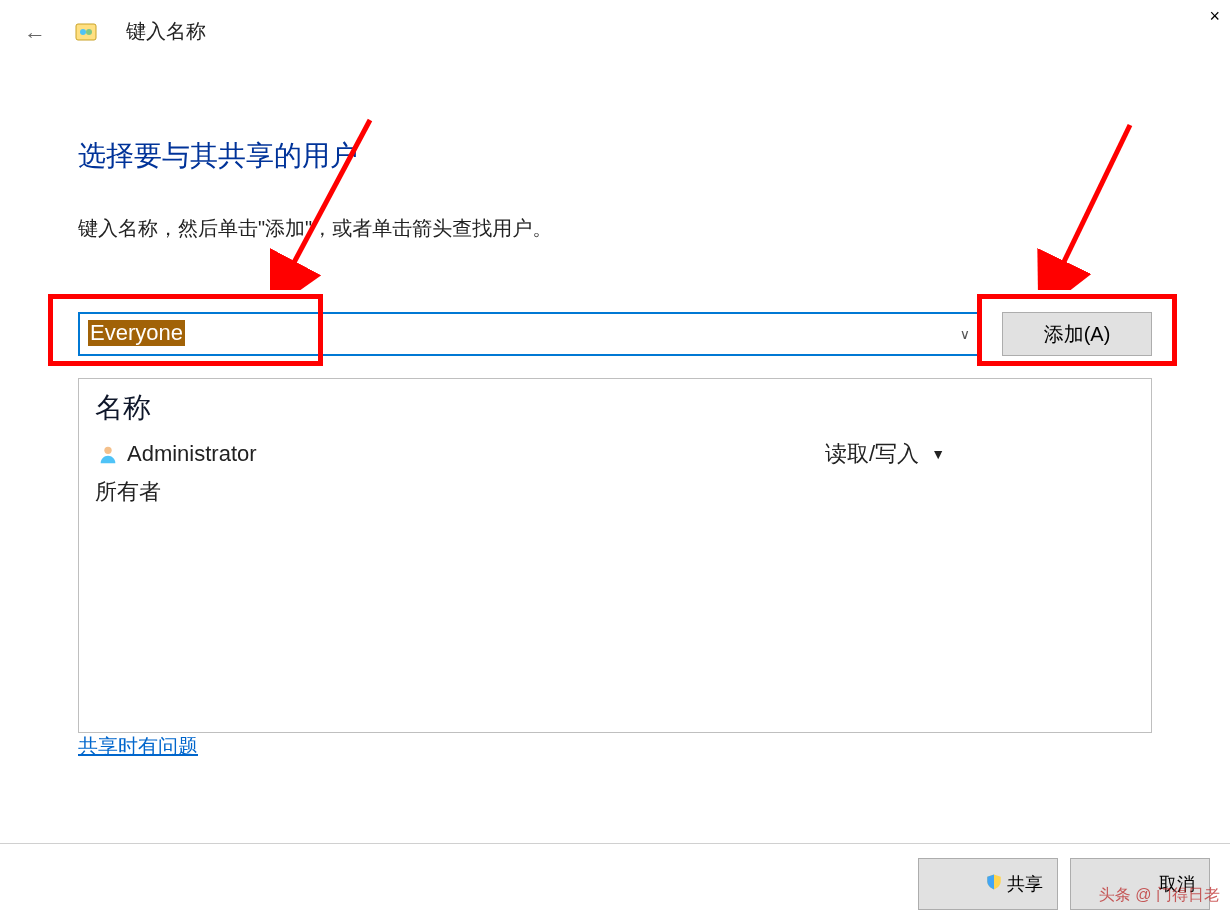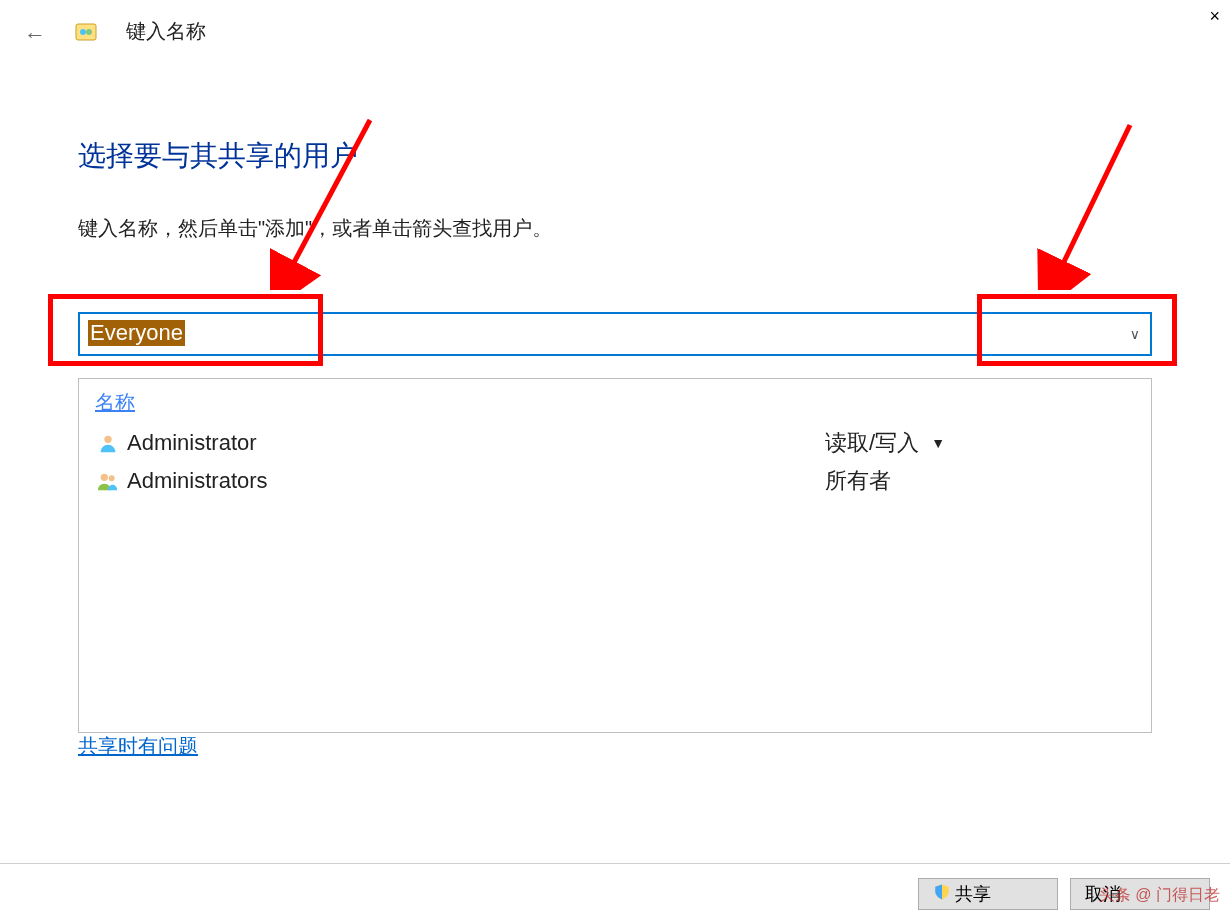--- a/index.html
+++ b/index.html
@@ -121,23 +121,22 @@
     padding: 0 16px;
   }
   .user-list {
     border: 1px solid #bfbfbf;
     height: 355px;
     overflow: auto;
   }
   .list-header {
     display: flex;
     padding: 10px 16px 8px 16px;
-    font-size: 20px;
-    color: #3b82f6;
-    text-decoration: underline;
+    font-size: 28px;
+    color: #0f172a;
   }
   .col-name { flex: 1; }
   .col-perm { width: 310px; }
   .list-row {
     display: flex;
     align-items: center;
     padding: 4px 16px;
     font-size: 22px;
     color: #222;
   }
@@ -165,29 +164,29 @@
     left: 0;
     right: 0;
     border-top: 1px solid #d0d0d0;
     padding: 14px 20px;
     display: flex;
     justify-content: flex-end;
     gap: 12px;
     background: #fff;
   }
   .footer-btn {
-    height: 32px;
+    height: 52px;
     min-width: 140px;
     background: #e1e1e1;
     border: 1px solid #adadad;
     font-size: 18px;
     cursor: pointer;
     display: inline-flex;
     align-items: center;
-    justify-content: flex-start;
+    justify-content: flex-end;
     gap: 4px;
     padding: 0 14px;
   }
   .shield {
     display: inline-block;
   }
   .arrow-annot {
     position: absolute;
     pointer-events: none;
     z-index: 10;
@@ -233,20 +232,21 @@
   <p class="subtitle">键入名称，然后单击"添加"，或者单击箭头查找用户。</p>
 
   <div class="input-row">
     <div class="highlight-left"></div>
     <div class="highlight-right"></div>
     <div class="combo-wrap">
       <input class="combo-input" type="text" value="" style="">
       <span class="selected-text">Everyone</span>
       <span class="chevron">∨</span>
     </div>
+    <button class="add-btn">添加(A)</button>
   </div>
 
   <div class="user-list">
     <div class="list-header">
       <span class="col-name">名称</span>
     </div>
 
     <div class="list-row">
       <span class="row-name">
         <span class="row-icon">
@@ -257,31 +257,20 @@
         </span>
         <span>Administrator</span>
       </span>
       <span class="row-perm">
         <span>读取/写入</span>
         <span class="perm-arrow">▼</span>
       </span>
     </div>
 
     <div class="list-row">
-      <span class="row-name">
-        <span class="row-icon">
-          <svg width="24" height="22" viewBox="0 0 26 24">
-              <circle cx="9" cy="8" r="4" fill="#f4c08b"></circle>
-              <circle cx="17" cy="9" r="3.2" fill="#f4c08b"></circle>
-              <path d="M2 22c0-4 3.1-7 7-7s7 3 7 7" fill="#8bc34a"></path>
-              <path d="M13 22c0-3.5 2.2-6 5-6s5 2.5 5 6" fill="#4fc3f7"></path>
-            </svg>
-        </span>
-        <span>Administrators</span>
-      </span>
       <span class="row-perm">
         <span>所有者</span>
       </span>
     </div>
   </div>
 
   <a class="help-link">共享时有问题</a>
 </div>
 
 <svg class="arrow-annot" style="left:270px; top:110px;" width="120" height="180">

